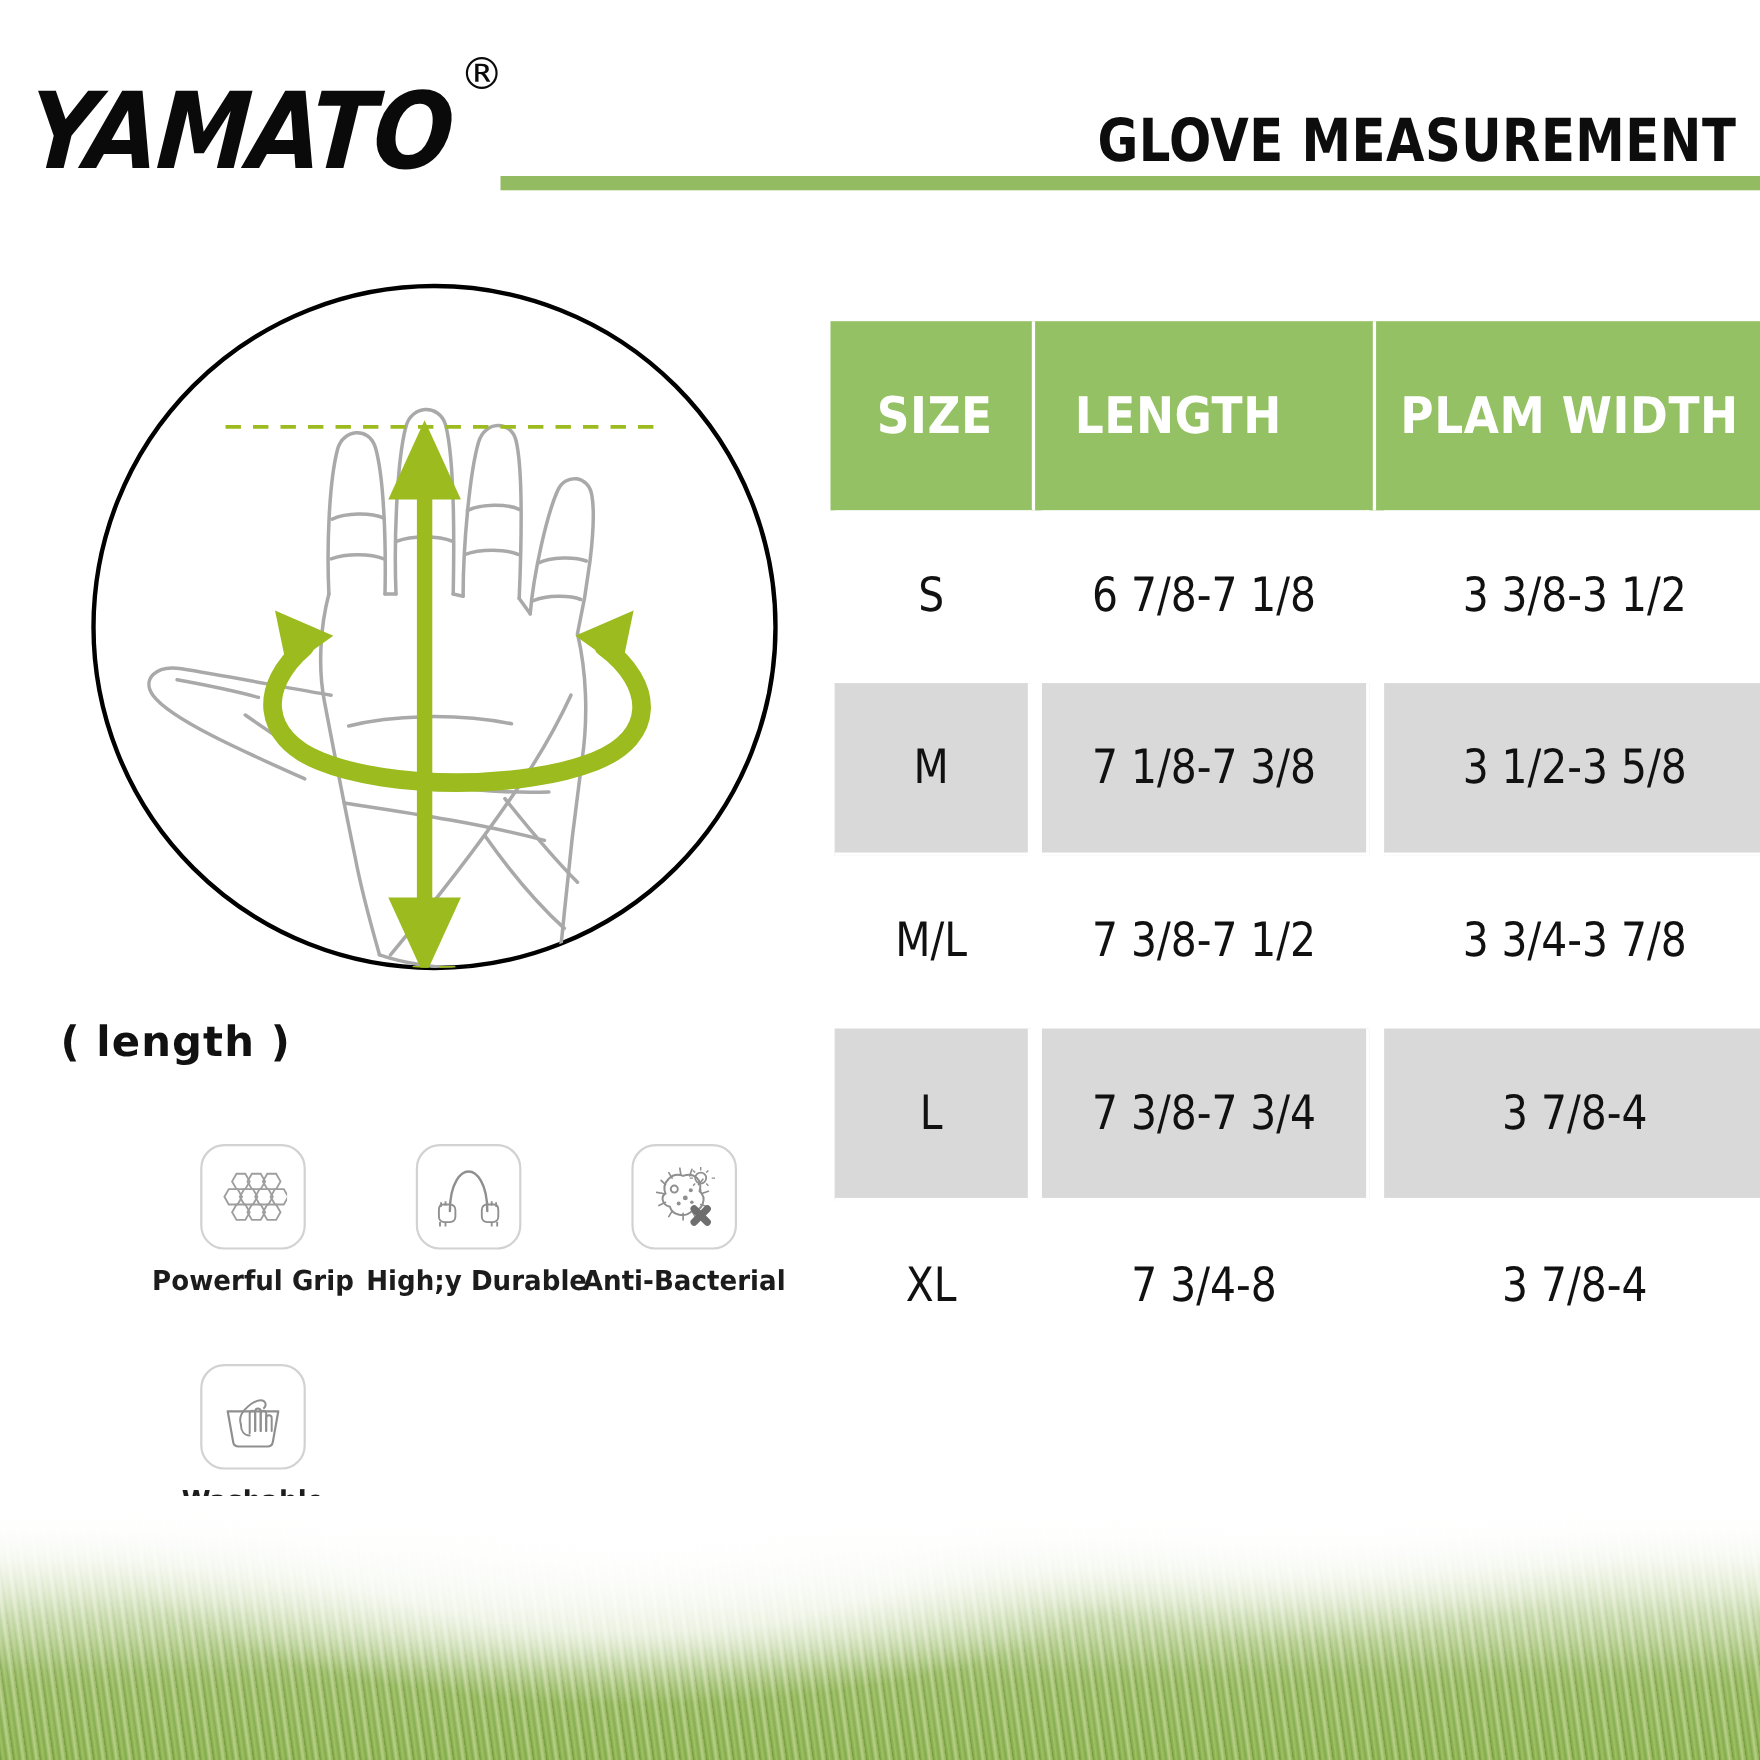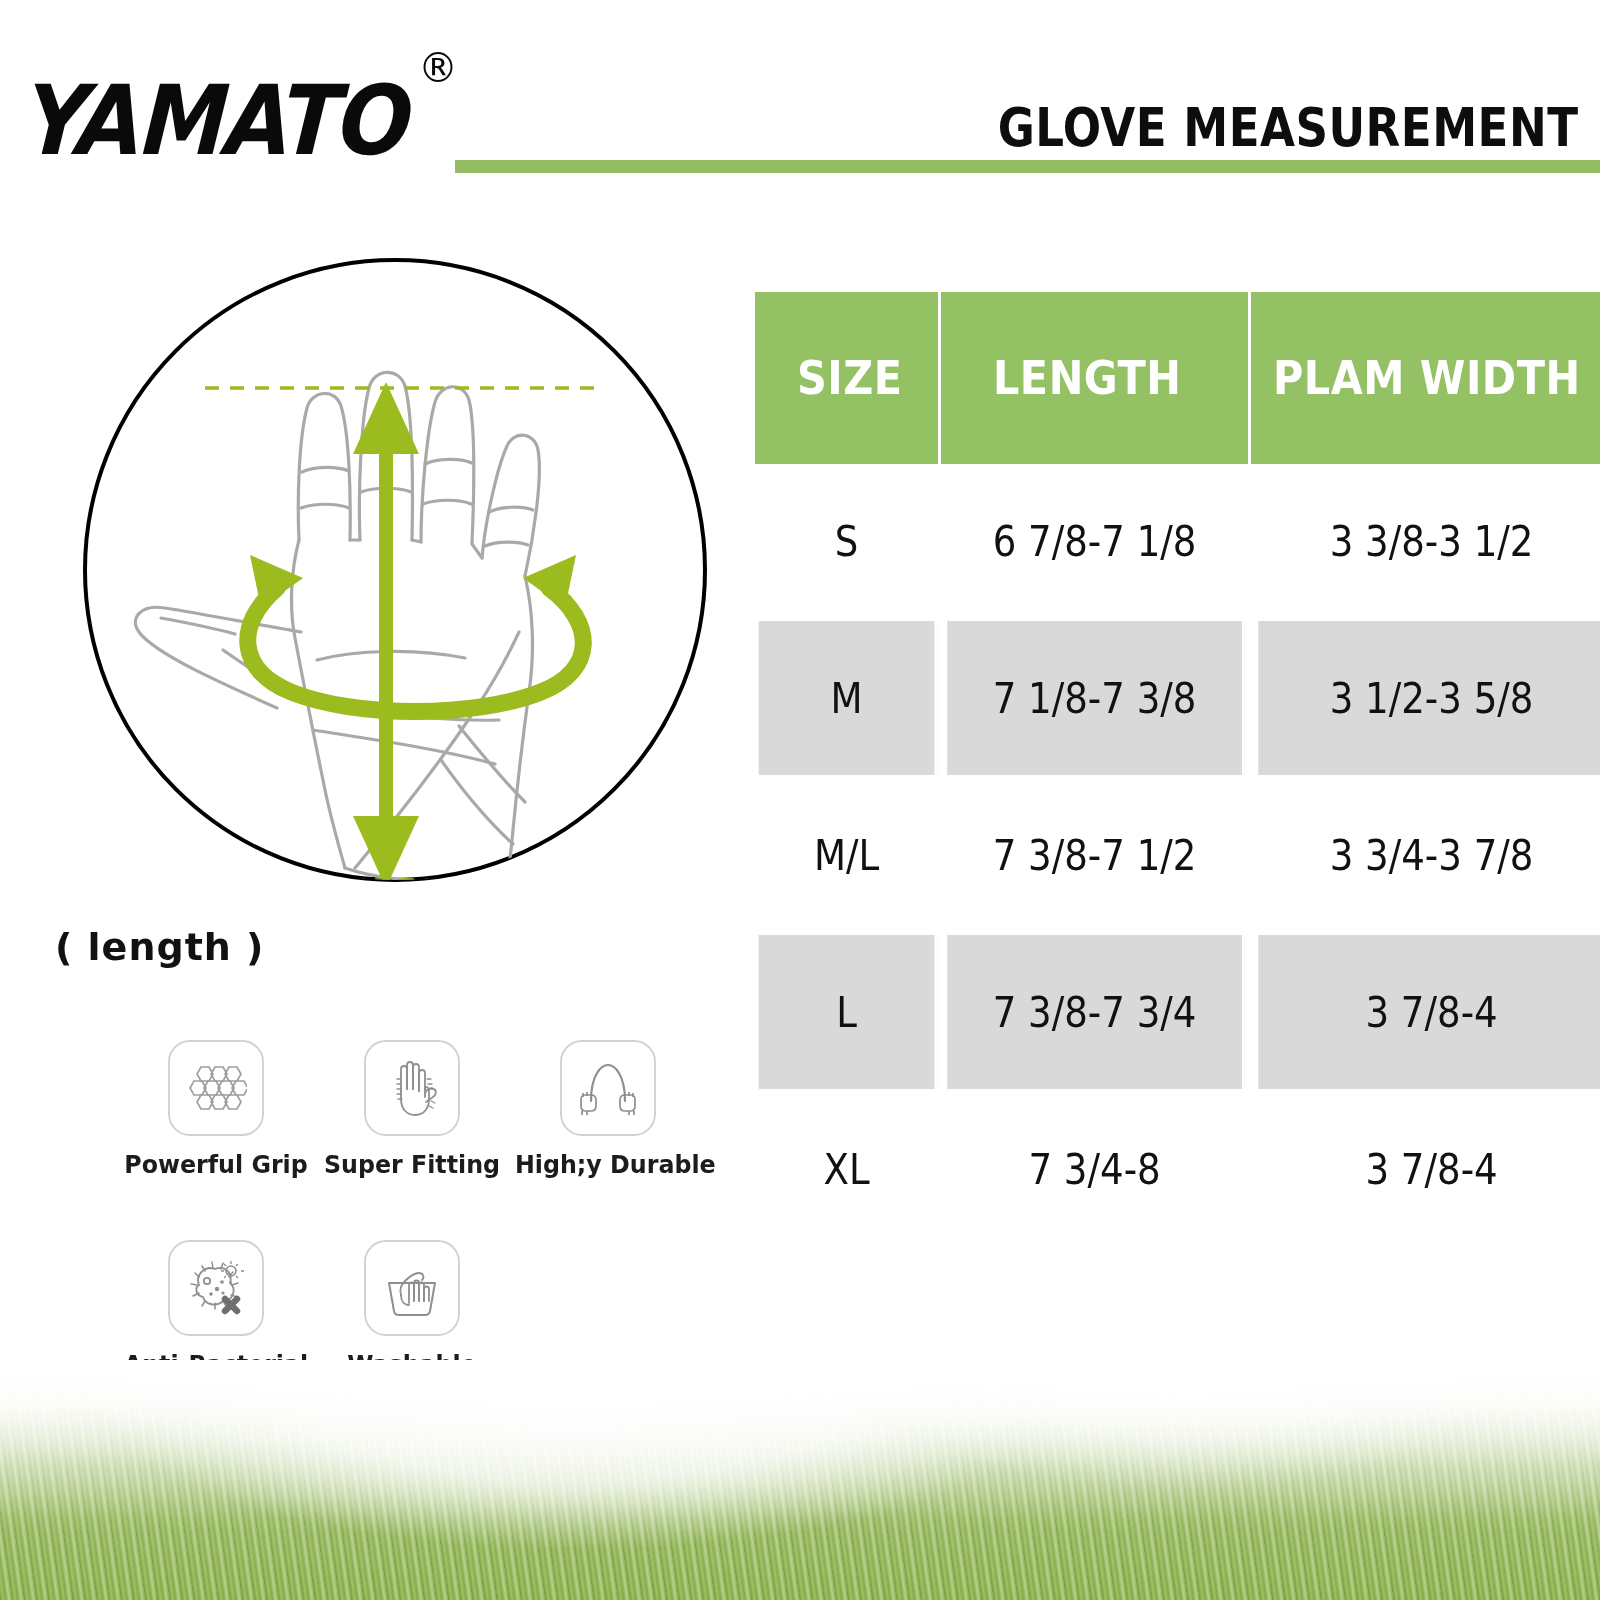--- a/index.html
+++ b/index.html
@@ -58,21 +58,21 @@
 
   #length-caption {
     position: absolute; left: 55px; top: 925px; width: 680px;
     font-family: "DejaVu Sans", sans-serif;
     font-size: 38px; font-weight: 700; color: #111;
     letter-spacing: 1px;
   }
 
   
   #features {
-    position: absolute; left: 118px; top: 1040px;
+    position: absolute; left: 132px; top: 1040px;
     width: 600px;
     display: grid;
     grid-template-columns: repeat(3, 196px);
     grid-template-rows: repeat(2, 200px);
   }
   .feature { width: 196px; text-align: center; }
   .feature-icon {
     width: 96px; height: 96px;
     margin: 0 auto 14px auto;
     border: 2px solid #d2d2d2;
@@ -106,21 +106,21 @@
   #thead .tcell {
     background: #93c163;
     color: #ffffff;
     font-size: 46px; font-weight: 700;
     letter-spacing: 0.5px;
     justify-content: flex-start;
     padding-left: 22px;
     white-space: nowrap;
   }
   #thead .c-size { padding-left: 42px; }
-  #thead .c-len  { padding-left: 52px; }
+  #thead .c-len  { padding-left: 36px; }
 
   #tbody .trow { height: 157px; }
   #tbody .tcell {
     font-size: 43px; font-weight: 400;
     border-bottom: 3px solid #ffffff;
     transform: scaleX(0.96);
   }
   #tbody .trow.odd  .tcell { background: #ffffff; }
   #tbody .trow.even .tcell { background: #d9d9d9; }
 
@@ -270,41 +270,20 @@
               <polygon points="16,38 24,38 28,45 24,52 16,52 12,45"></polygon>
               <polygon points="30,38 38,38 42,45 38,52 30,52 26,45"></polygon>
               <polygon points="44,38 52,38 56,45 52,52 44,52 40,45"></polygon>
             </g>
           </g>
         </svg>
       </div>
       <div class="feature-label">Powerful Grip</div>
     </div>
 
-    <div class="feature">
-      <div class="feature-icon">
-        <svg width="58" height="62" viewBox="0 0 58 62">
-          <g fill="none" stroke="#8f8f8f" stroke-width="1.8" stroke-linecap="round">
-            <path d="M18 34 V12 a3 3 0 0 1 6 0 V32"></path>
-            <path d="M24 32 V8 a3 3 0 0 1 6 0 V32"></path>
-            <path d="M30 32 V10 a3 3 0 0 1 6 0 V34"></path>
-            <path d="M36 34 V16 a3 3 0 0 1 6 0 V40"></path>
-            <path d="M18 34 v8 c0 10 6 16 14 16 c10 0 14 -8 14 -16 V34
-                     c0 -4 -4 -6 -4 -2"></path>
-            <path d="M42 36 c2 -4 6 -6 9 -4 c3 2 2 6 -1 8 l-7 5"></path>
-            <g stroke-width="1.3">
-              <path d="M14 22 h4 M14 27 h4 M14 32 h4 M14 37 h4 M15 42 h4"></path>
-              <path d="M44 22 h4 M45 27 h4 M46 32 h4"></path>
-              <path d="M48 44 l4 2 M46 49 l4 2"></path>
-            </g>
-          </g>
-        </svg>
-      </div>
-      <div class="feature-label">Super Fitting</div>
-    </div>
 
 
     <div class="feature">
       <div class="feature-icon">
         <svg width="62" height="58" viewBox="0 0 62 58">
           <g fill="none" stroke="#8f8f8f" stroke-width="2.2" stroke-linecap="round">
             <path d="M14 42 C14 16 24 6 31 6 C38 6 48 16 48 42"></path>
           </g>
           <g fill="none" stroke="#8f8f8f" stroke-width="1.7" stroke-linejoin="round">
             <path d="M8 36 h6 c3 0 5 2 5 5 v6 c0 3 -2 5 -5 5 H9 c-3 0 -5 -2 -5 -5 v-6 c0 -3 1 -5 4 -5z"></path>

